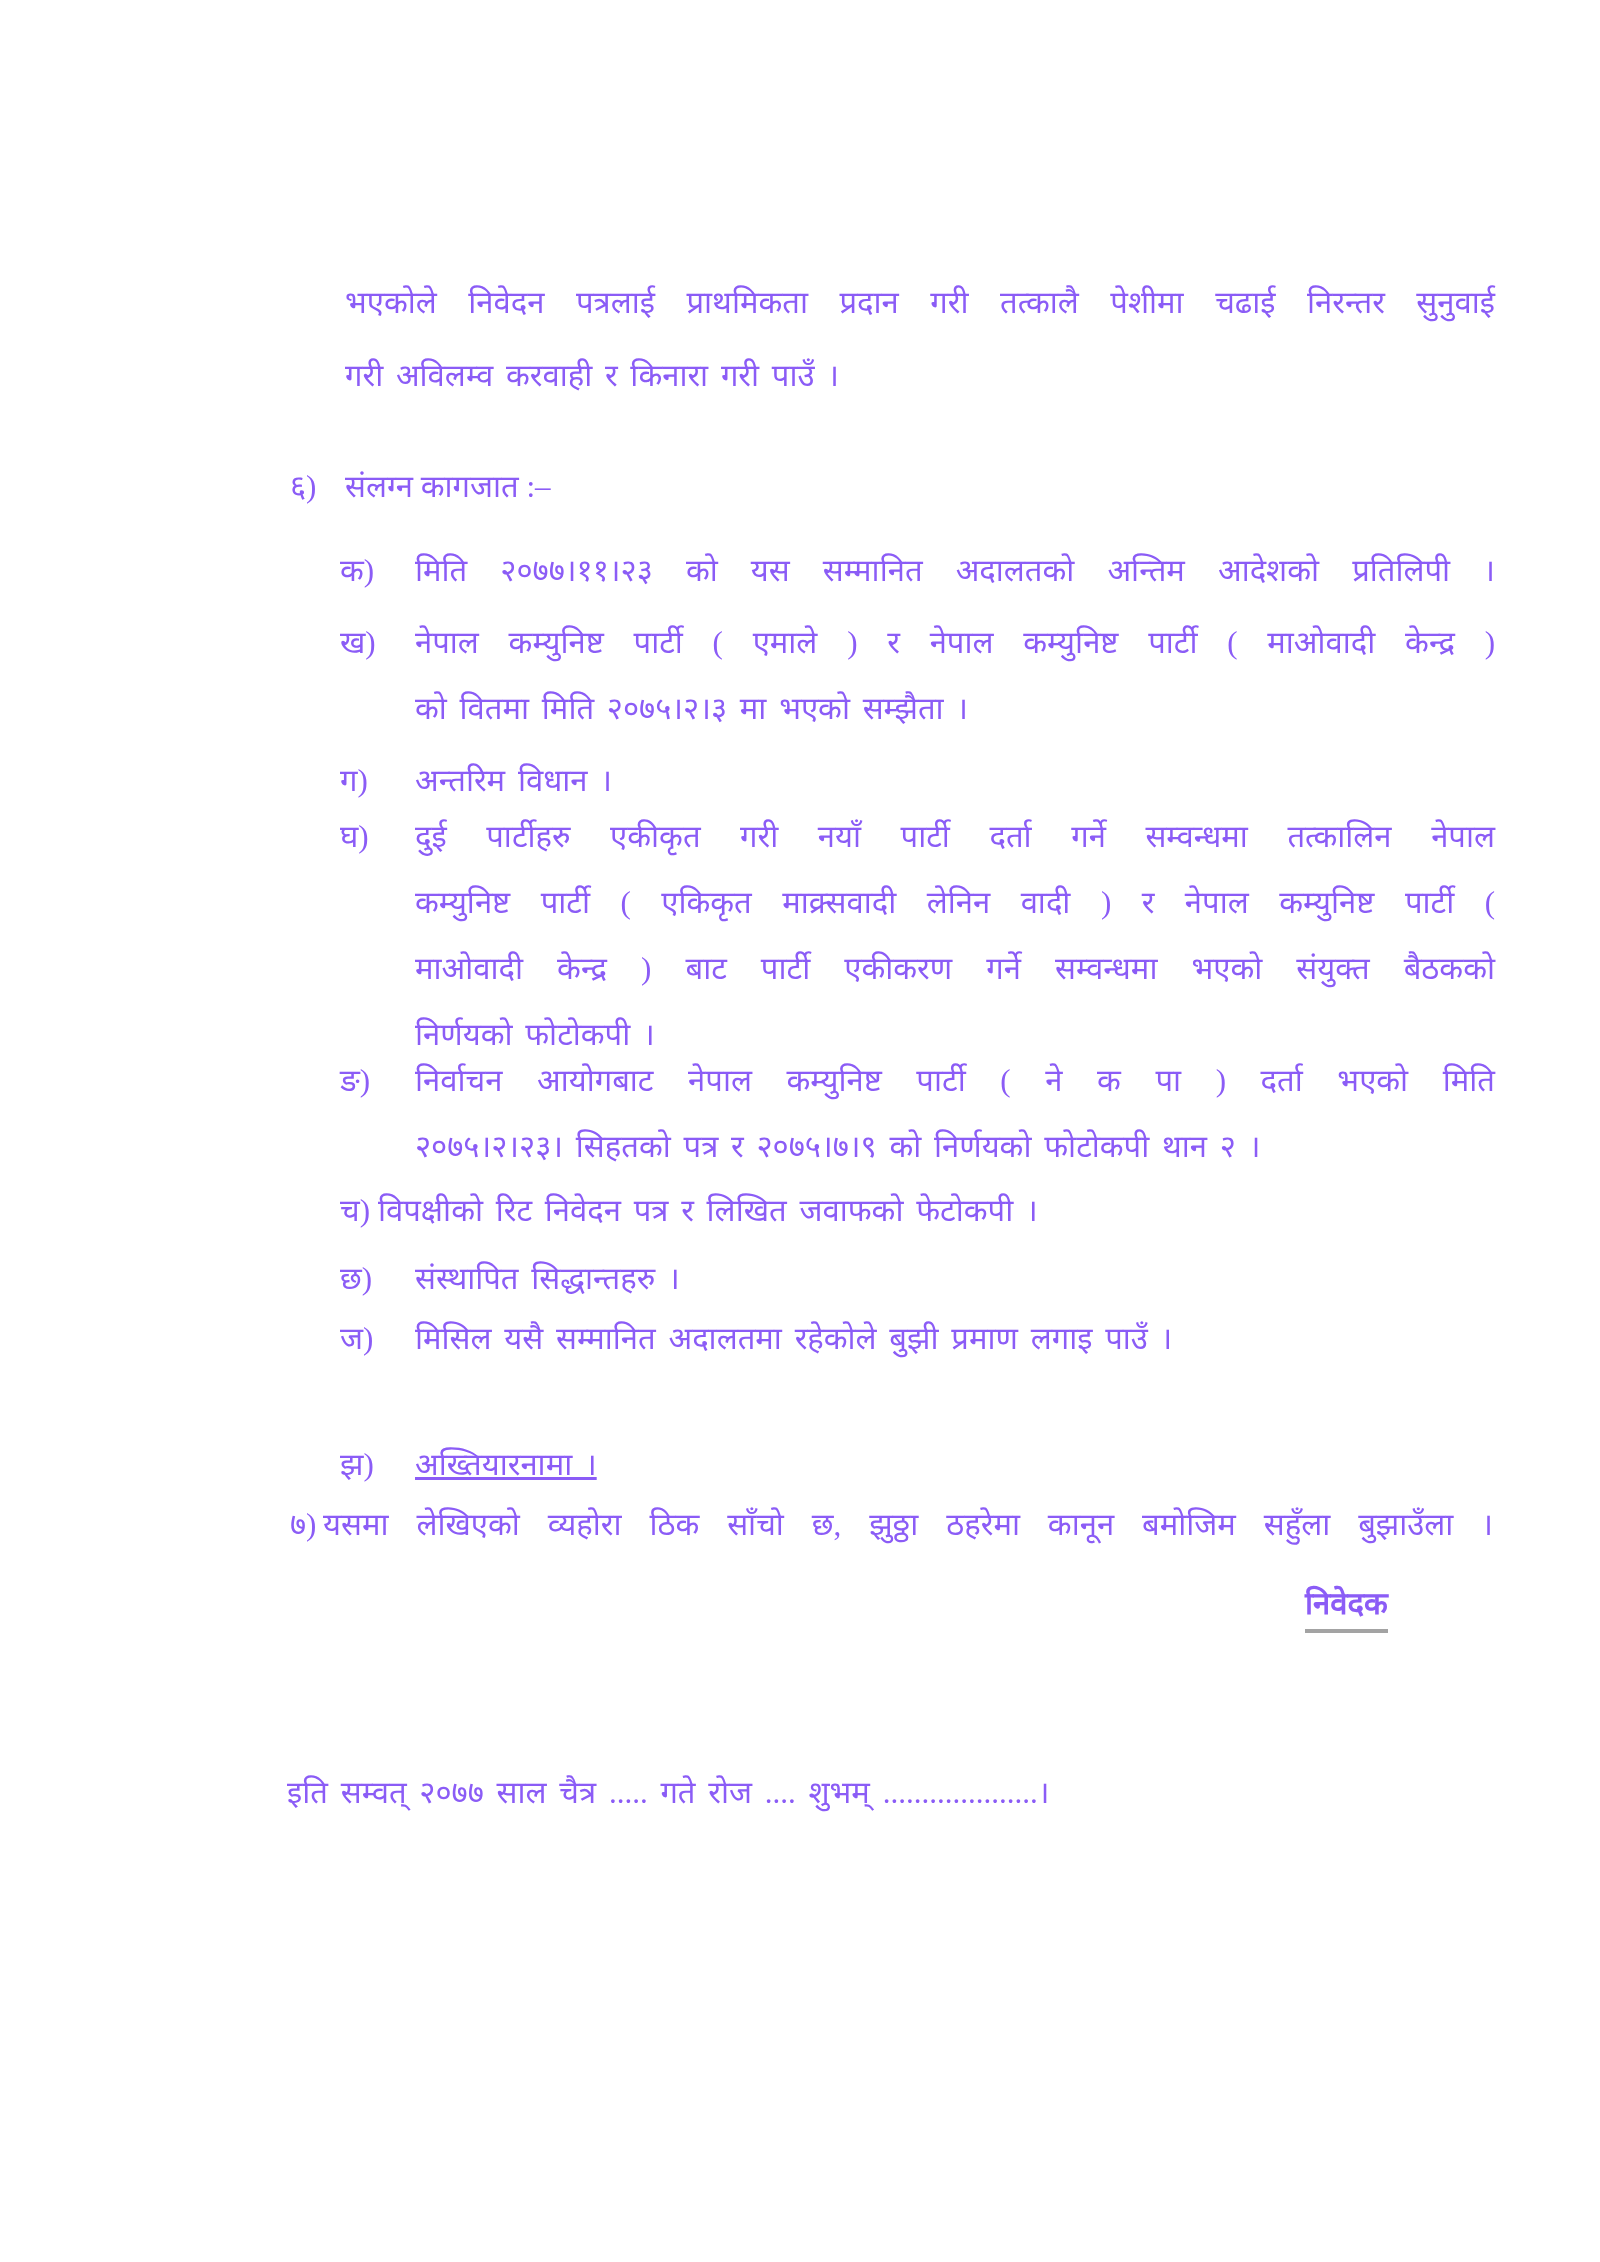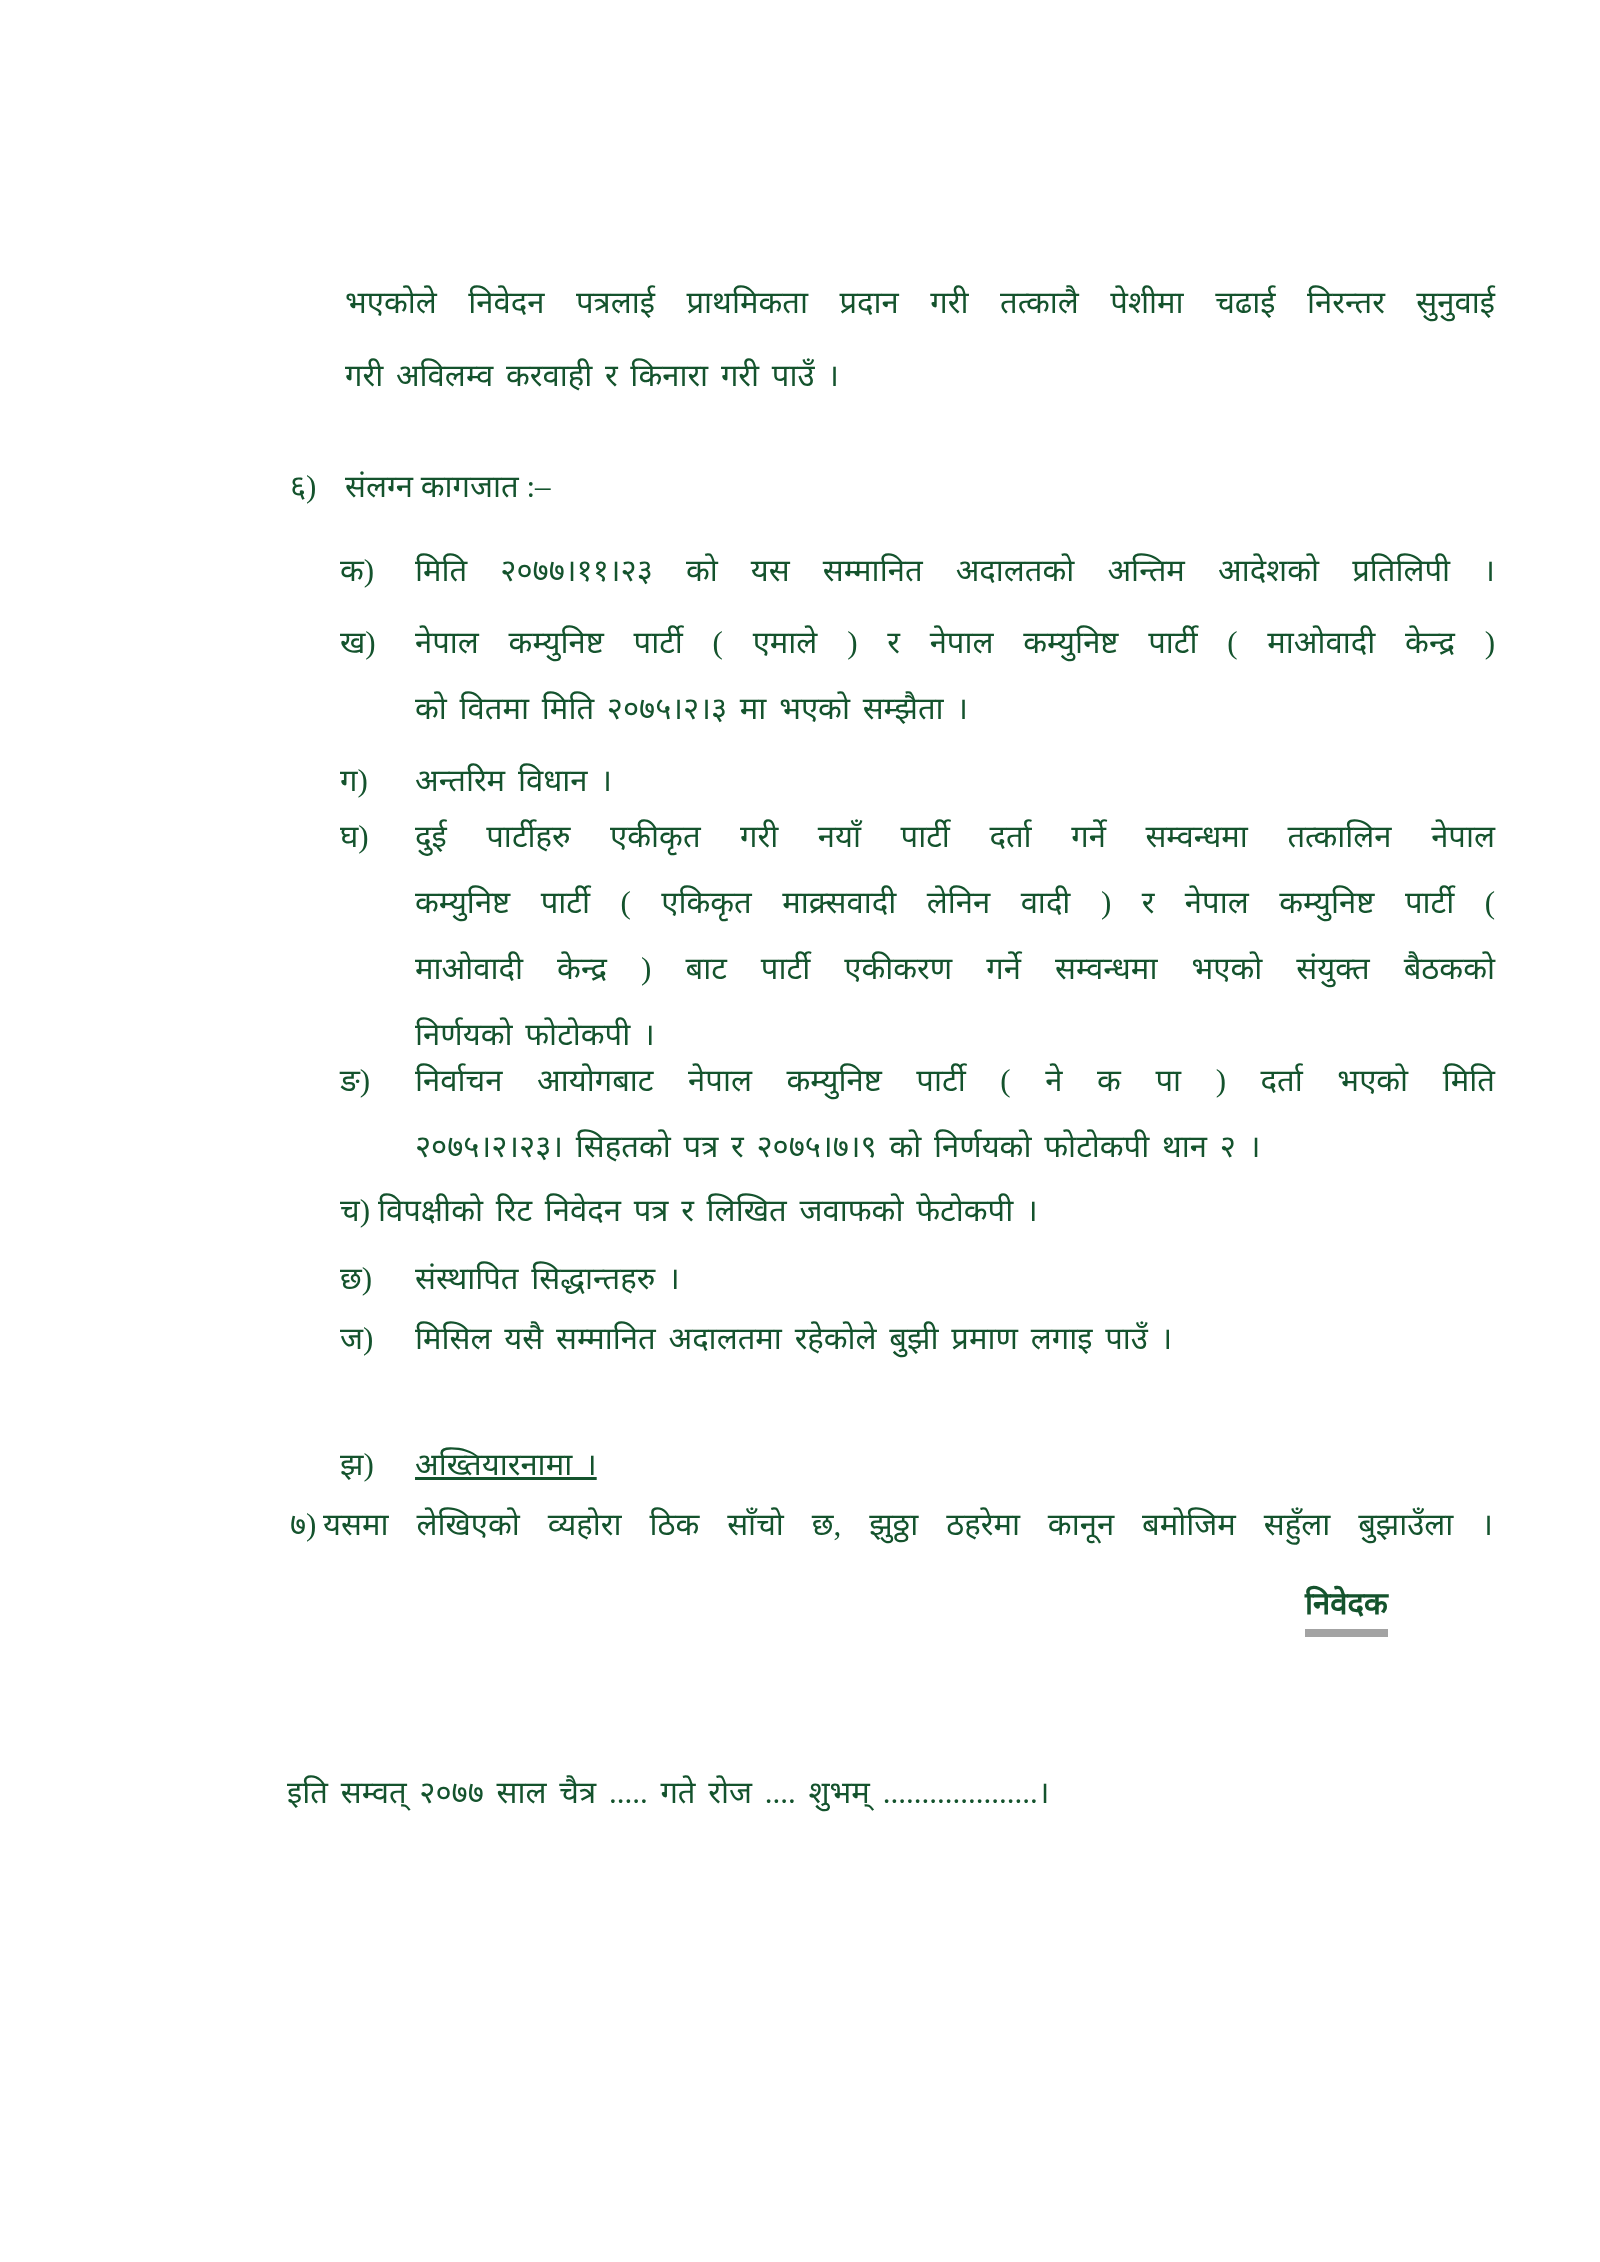--- a/index.html
+++ b/index.html
@@ -5,21 +5,21 @@
   html, body {
     margin: 0;
     padding: 0;
     background: #ffffff;
   }
   .page {
     position: relative;
     width: 1600px;
     height: 2262px;
     background: #ffffff;
-    color: #14532d;
+    color: #8b5cf6;
     font-family: "Liberation Serif", "DejaVu Sans", serif;
     font-size: 31px;
     overflow: hidden;
   }
   .abs { position: absolute; }
   .line {
     height: 66px;
     line-height: 50px;
     white-space: nowrap;
   }
@@ -41,21 +41,21 @@
     width: 1080px;
   }
   .txt-tight { left: 378px; width: 1117px; }
   .sec7-txt { left: 323px; width: 1170px; }
   .sig-head {
     left: 1305px; top: 1582px;
     font-weight: bold;
   }
   .sig-head .u {
     display: inline-block;
-    border-bottom: 8px solid #a3a3a3;
+    border-bottom: 4px solid #a3a3a3;
     padding-bottom: 3px;
     line-height: 44px;
   }
   .sig-name {
     right: 112px; top: 1676px;
     white-space: nowrap;
     line-height: 50px;
   }
   .footer-line {
     left: 287px; top: 1768px;

